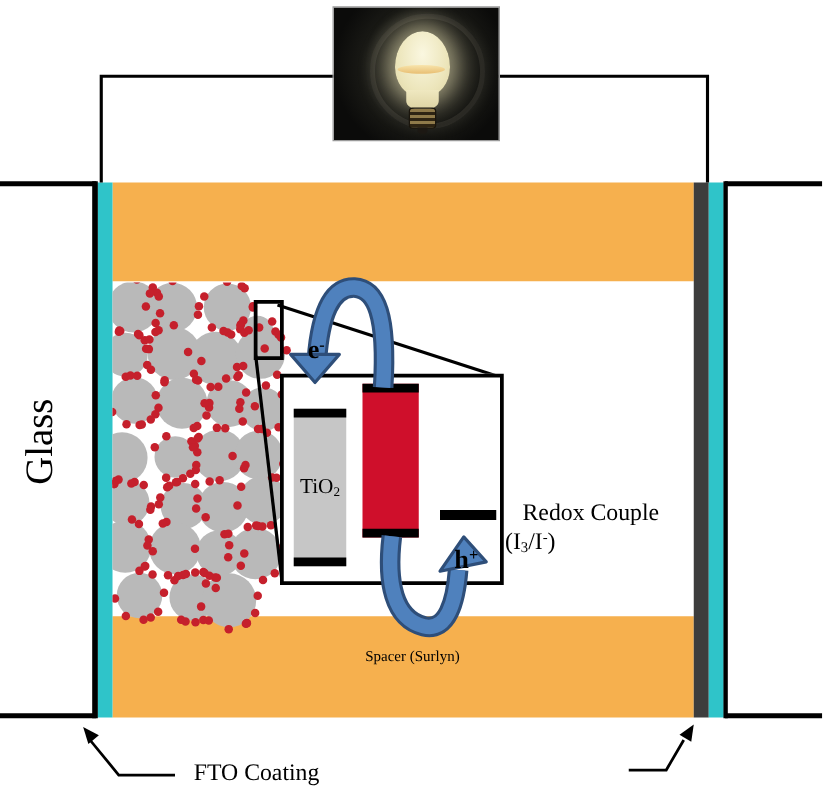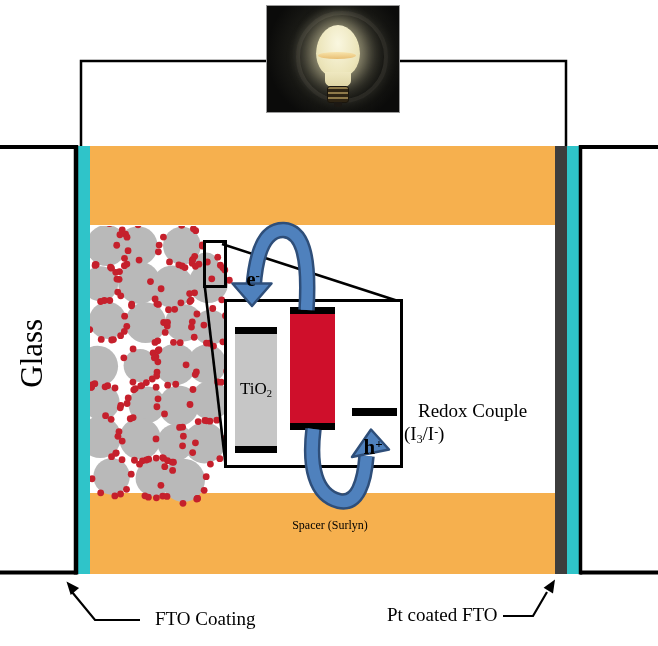--- a/index.html
+++ b/index.html
@@ -366,21 +366,20 @@
       <polygon points="371,429.5 352,457 389,449.5" fill="var(--arrow_blue)" stroke="var(--arrow_blue_dark)" stroke-width="2.5" stroke-linejoin="round"></polygon>
     </g>
   </svg>
 
   <div class="lbl lbl-glass">Glass</div>
   <div class="lbl lbl-tio2"><span>TiO</span><sub class="s">2</sub></div>
   <div class="lbl lbl-redox1">Redox Couple</div>
   <div class="lbl lbl-redox2"><span>(I</span><sub class="s">3</sub><span>/I</span><sup class="s">-</sup><span>)</span></div>
   <div class="lbl lbl-spacer">Spacer (Surlyn)</div>
   <div class="lbl lbl-fto">FTO Coating</div>
-  <div class="lbl lbl-pt">Pt coated FTO</div>
   <div class="lbl lbl-e"><span>e</span><sup class="s">-</sup></div>
   <div class="lbl lbl-h"><span>h</span><sup class="s">+</sup></div>
 
   <div class="bulb-img">
     <div class="bulb-halo"></div>
     <div class="bulb-glass">
       <div class="bulb-band"></div>
     </div>
     <div class="bulb-neck"></div>
     <div class="bulb-base"></div>

